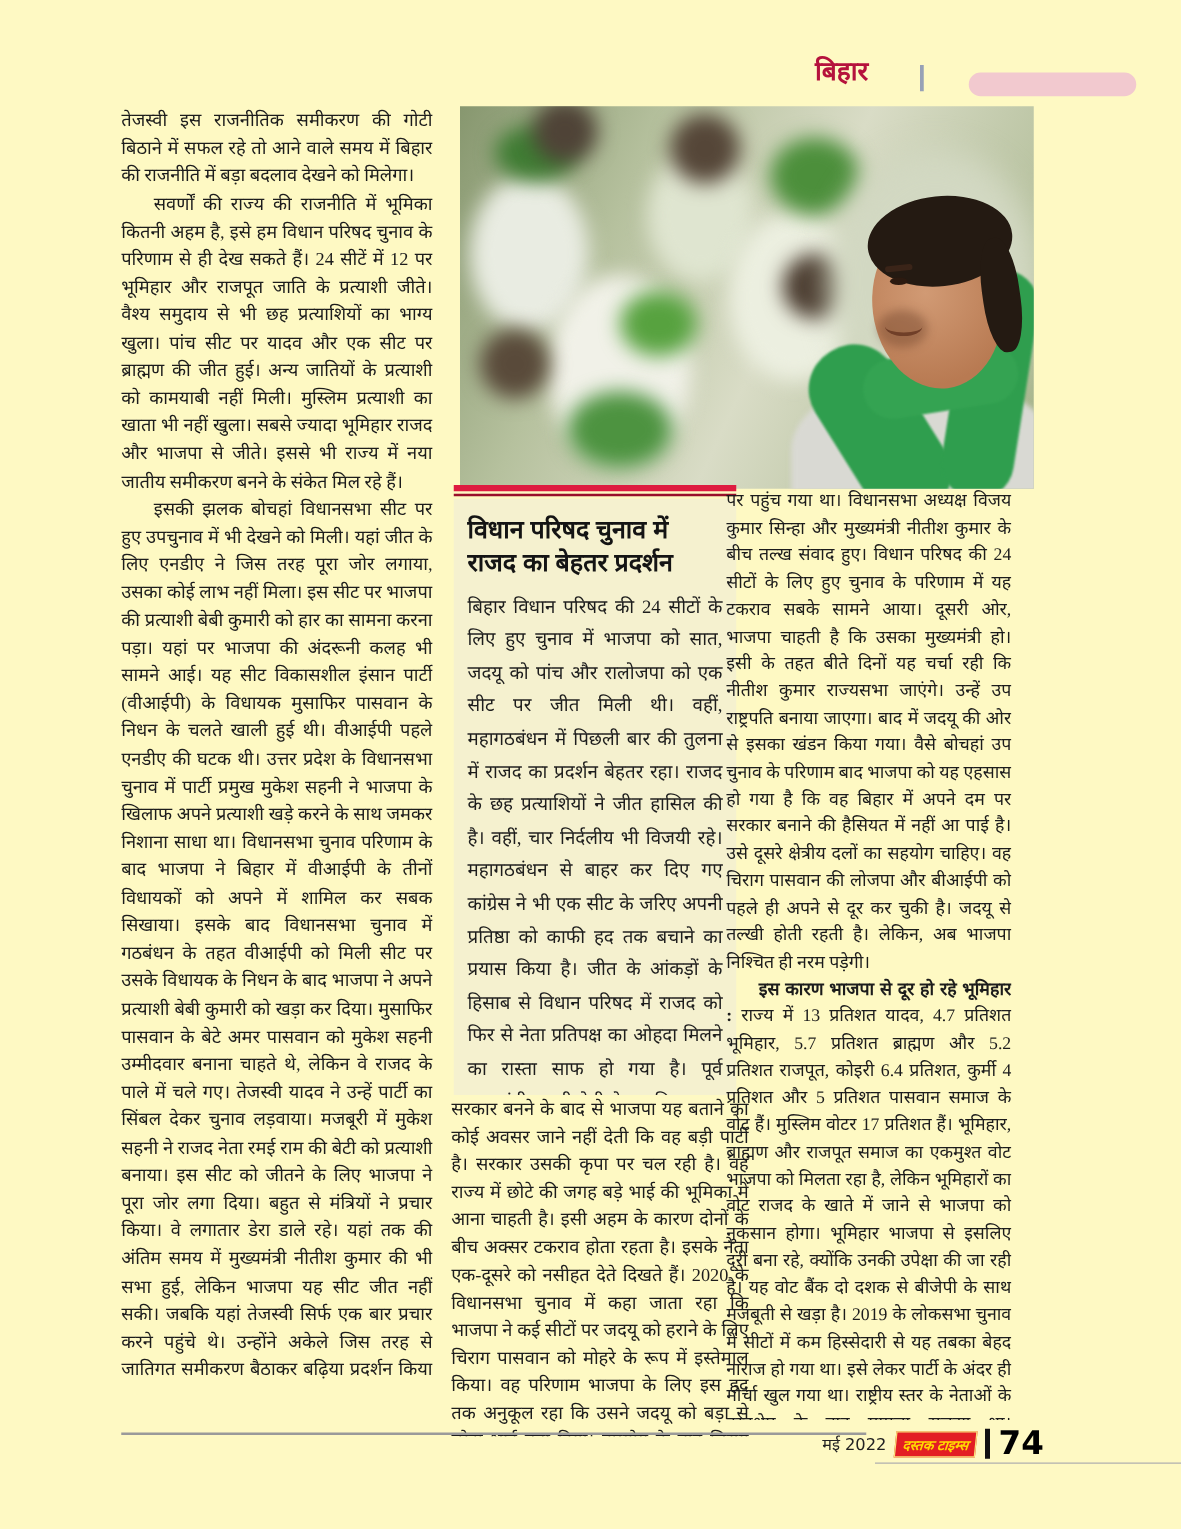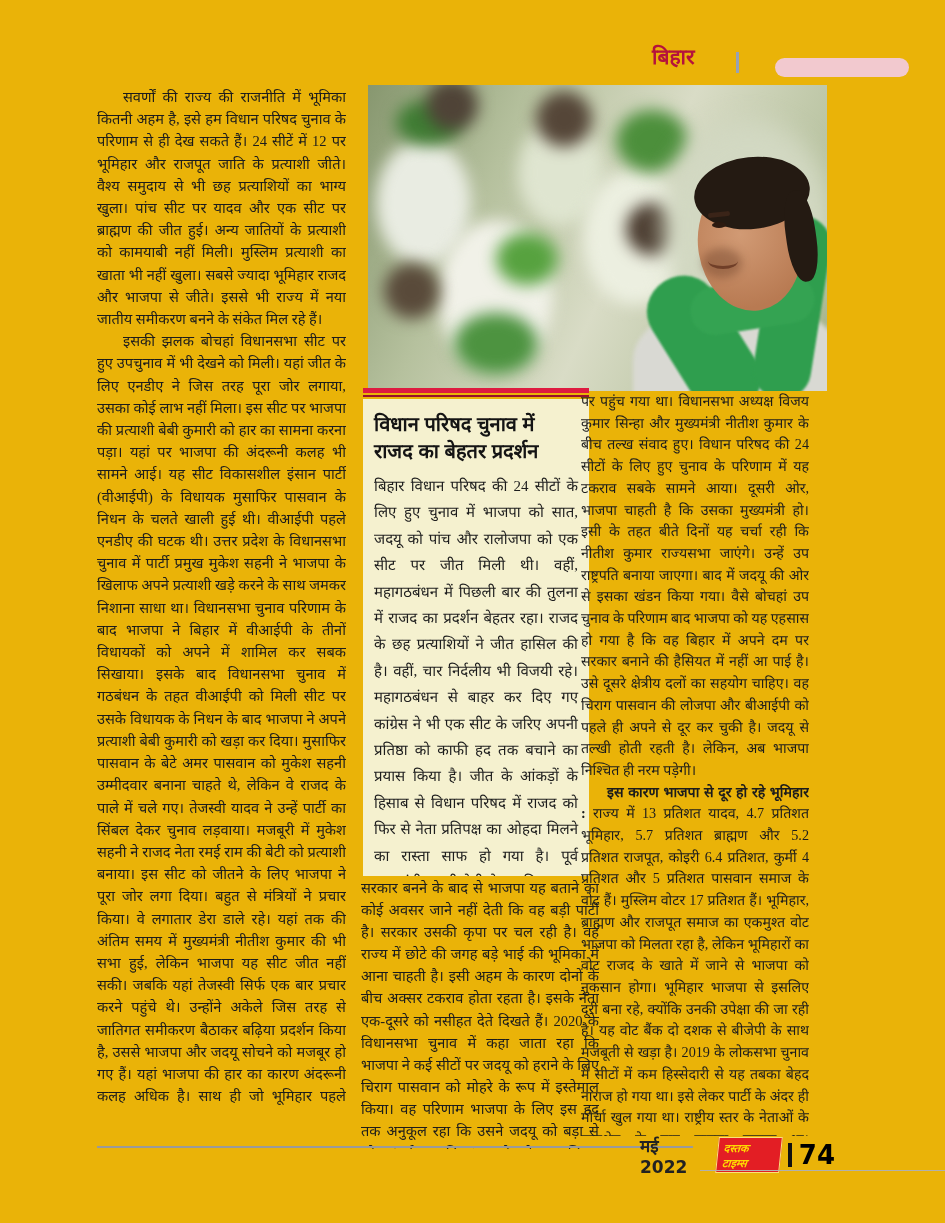--- a/index.html
+++ b/index.html
@@ -1,19 +1,19 @@
 <!DOCTYPE html>
 <html><head>
 <meta charset="utf-8">
 <style>
   * { margin:0; padding:0; box-sizing:border-box; }
   html,body { background:#e8e8e8; }
   .page {
     position:relative; width:945px; height:1223px; margin:0 auto;
-    background:#eab308; overflow:hidden;
+    background:#fef9c3; overflow:hidden;
     font-family:"Liberation Serif","DejaVu Serif",serif;
     color:#1c1c1c;
   }
   
   .hdr-label {
     position:absolute; left:652px; top:42px;
     font-size:21px; font-weight:600; color:#b5123c;
   }
   .hdr-divider {
     position:absolute; left:736px; top:52px; width:3px; height:21px;
@@ -55,21 +55,21 @@
     font-size:15px; line-height:26.4px; text-align:justify; color:#1d1d1d;
   }
   
   .foot-rule-left  { position:absolute; left:97px;  top:1146px; width:596px; height:2px; background:#9a9a9a; }
   .foot-rule-right { position:absolute; left:700px; top:1170px; width:245px; height:1px; background:#b0b0b0; }
   .footer {
     position:absolute; left:640px; top:1141px; width:195px; height:28px;
     display:flex; align-items:center; justify-content:flex-end; gap:7px;
   }
   .foot-date {
-    font-size:17px; font-weight:bold; color:#222;
+    font-size:13px; font-weight:normal; color:#222;
     font-family:"DejaVu Sans",sans-serif;
   }
   .foot-logo {
     background:#e31e24; color:#ffd900; font-weight:bold; font-style:italic;
     font-size:11px; padding:2px 5px; transform:skewX(-6deg);
     font-family:"Liberation Sans","DejaVu Sans",sans-serif;
     border:1px solid #f9e27a;
   }
   .foot-bar { width:4px; height:24px; background:#111; }
   .foot-page {
@@ -108,20 +108,21 @@
     <div class="man-part" style="left:330px;top:92px;width:104px;height:134px;background:radial-gradient(circle at 42% 42%,#d19a74 0%,#b87a52 75%);border-radius:50%;transform:rotate(-7deg);"></div>
     <div class="man-part" style="left:326px;top:72px;width:116px;height:72px;background:#241a12;border-radius:50%;transform:rotate(-6deg);"></div>
     <div class="man-part" style="left:418px;top:105px;width:30px;height:92px;background:#241a12;border-radius:45%;transform:rotate(-8deg);"></div>
     <div class="man-part" style="left:340px;top:127px;width:22px;height:5px;background:#3a2418;border-radius:3px;transform:rotate(-6deg);"></div>
     <div class="man-part" style="left:344px;top:137px;width:14px;height:6px;background:#2c1a10;border-radius:50%;"></div>
     <div class="man-part" style="left:334px;top:163px;width:40px;height:30px;background:rgba(90,50,30,0.35);border-radius:50%;filter:blur(4px);"></div>
     <div class="man-part" style="left:340px;top:168px;width:30px;height:16px;border:0;border-bottom:3px solid #703f28;border-radius:0 0 50% 50%;"></div>
   </div>
 
   <div class="col left-col">
+    <p>तेजस्वी इस राजनीतिक समीकरण की गोटी बिठाने में सफल रहे तो आने वाले समय में बिहार की राजनीति में बड़ा बदलाव देखने को मिलेगा।</p>
     <p class="indent">सवर्णों की राज्य की राजनीति में भूमिका कितनी अहम है, इसे हम विधान परिषद चुनाव के परिणाम से ही देख सकते हैं। 24 सीटें में 12 पर भूमिहार और राजपूत जाति के प्रत्याशी जीते। वैश्य समुदाय से भी छह प्रत्याशियों का भाग्य खुला। पांच सीट पर यादव और एक सीट पर ब्राह्मण की जीत हुई। अन्य जातियों के प्रत्याशी को कामयाबी नहीं मिली। मुस्लिम प्रत्याशी का खाता भी नहीं खुला। सबसे ज्यादा भूमिहार राजद और भाजपा से जीते। इससे भी राज्य में नया जातीय समीकरण बनने के संकेत मिल रहे हैं।</p>
     <p class="indent">इसकी झलक बोचहां विधानसभा सीट पर हुए उपचुनाव में भी देखने को मिली। यहां जीत के लिए एनडीए ने जिस तरह पूरा जोर लगाया, उसका कोई लाभ नहीं मिला। इस सीट पर भाजपा की प्रत्याशी बेबी कुमारी को हार का सामना करना पड़ा। यहां पर भाजपा की अंदरूनी कलह भी सामने आई। यह सीट विकासशील इंसान पार्टी (वीआईपी) के विधायक मुसाफिर पासवान के निधन के चलते खाली हुई थी। वीआईपी पहले एनडीए की घटक थी। उत्तर प्रदेश के विधानसभा चुनाव में पार्टी प्रमुख मुकेश सहनी ने भाजपा के खिलाफ अपने प्रत्याशी खड़े करने के साथ जमकर निशाना साधा था। विधानसभा चुनाव परिणाम के बाद भाजपा ने बिहार में वीआईपी के तीनों विधायकों को अपने में शामिल कर सबक सिखाया। इसके बाद विधानसभा चुनाव में गठबंधन के तहत वीआईपी को मिली सीट पर उसके विधायक के निधन के बाद भाजपा ने अपने प्रत्याशी बेबी कुमारी को खड़ा कर दिया। मुसाफिर पासवान के बेटे अमर पासवान को मुकेश सहनी उम्मीदवार बनाना चाहते थे, लेकिन वे राजद के पाले में चले गए। तेजस्वी यादव ने उन्हें पार्टी का सिंबल देकर चुनाव लड़वाया। मजबूरी में मुकेश सहनी ने राजद नेता रमई राम की बेटी को प्रत्याशी बनाया। इस सीट को जीतने के लिए भाजपा ने पूरा जोर लगा दिया। बहुत से मंत्रियों ने प्रचार किया। वे लगातार डेरा डाले रहे। यहां तक की अंतिम समय में मुख्यमंत्री नीतीश कुमार की भी सभा हुई, लेकिन भाजपा यह सीट जीत नहीं सकी। जबकि यहां तेजस्वी सिर्फ एक बार प्रचार करने पहुंचे थे। उन्होंने अकेले जिस तरह से जातिगत समीकरण बैठाकर बढ़िया प्रदर्शन किया है, उससे भाजपा और जदयू सोचने को मजबूर हो गए हैं। यहां भाजपा की हार का कारण अंदरूनी कलह अधिक है। साथ ही जो भूमिहार पहले भाजपा के पाले में रहते थे, इस बार वे छिटक गए। वे राजद के साथ चले गए। जातीय स्तर पर यह बड़ा बदलाव देखा जा रहा है।</p>
 
   </div>
 
   <div class="box-rule">
     <div class="bar1"></div>
     <div class="bar2"></div>
   </div>
   <div class="highlight-box">

